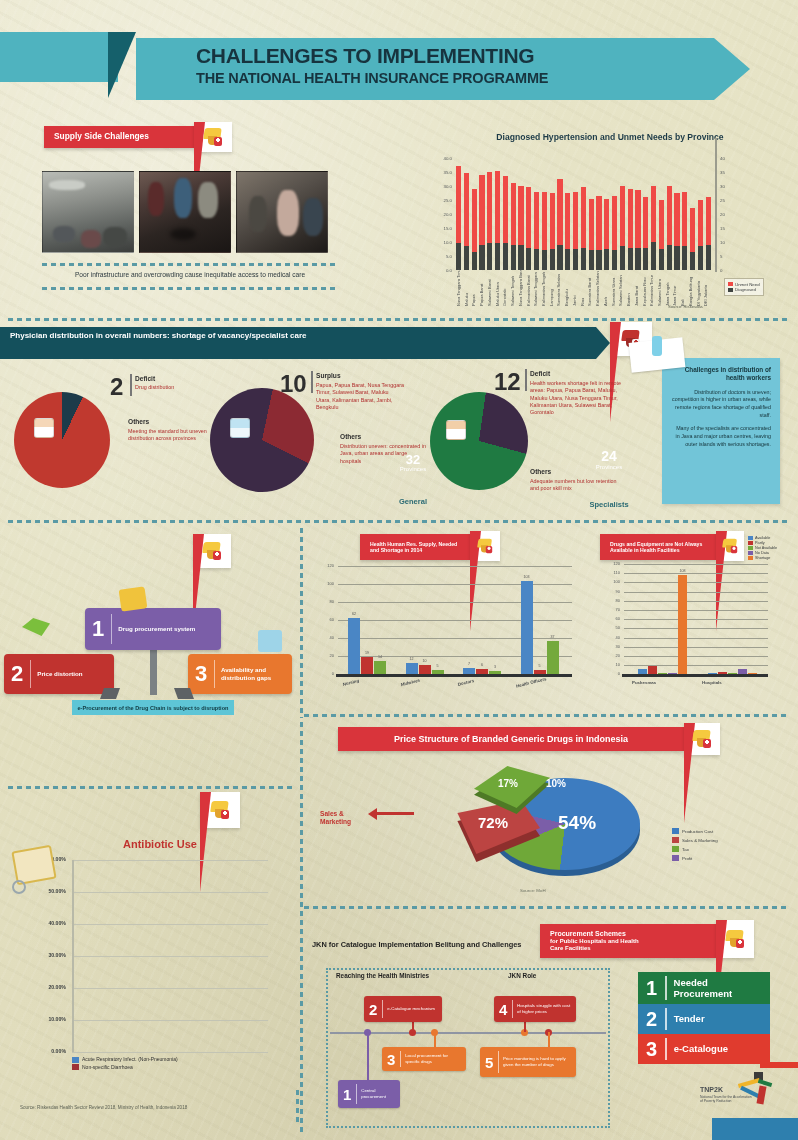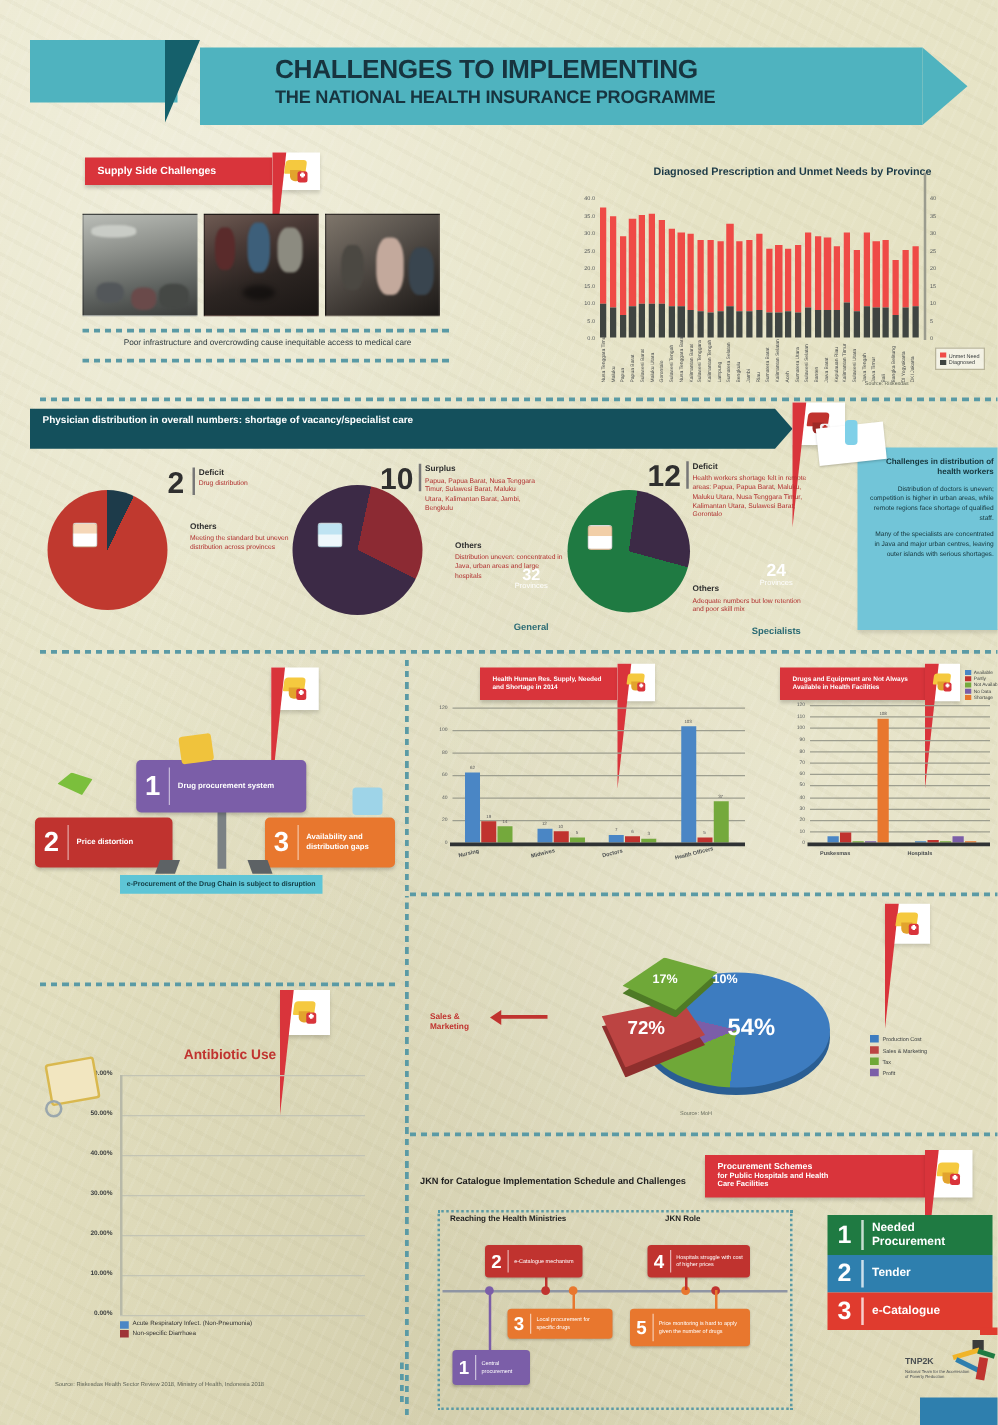--- a/index.html
+++ b/index.html
@@ -17,21 +17,21 @@
       radial-gradient(ellipse at 75% 60%, rgba(255,255,255,.25), transparent 50%),
       radial-gradient(ellipse at 45% 95%, rgba(190,185,150,.35), transparent 55%),
       linear-gradient(160deg,#eae7cc 0%,#e4e1c2 40%,#ded9b8 100%);
   }
   .paper:after{
     content:""; position:absolute; inset:0;
     background:
       repeating-linear-gradient(115deg, rgba(255,255,255,.07) 0 2px, transparent 2px 9px),
       repeating-linear-gradient(28deg, rgba(150,145,110,.05) 0 3px, transparent 3px 14px);
   }
-  .layer { position:absolute; inset:0;margin-left:24px; }
+  .layer { position:absolute; inset:0; }
 
   
   .hdr-left{position:absolute;left:0;top:32px;width:118px;height:50px;background:#4fb3bf;}
   .hdr-fold{position:absolute;left:108px;top:32px;width:0;height:0;
     border-left:28px solid #15606b;border-bottom:66px solid transparent;}
   .hdr-band{position:absolute;left:136px;top:38px;width:578px;height:62px;background:#4fb3bf;}
   .hdr-arrow{position:absolute;left:714px;top:38px;width:0;height:0;
     border-top:31px solid transparent;border-bottom:31px solid transparent;border-left:36px solid #4fb3bf;}
   .hdr-t1{position:absolute;left:196px;top:44px;width:520px;color:#17343f;
     font-weight:bold;font-size:21px;letter-spacing:-.3px;white-space:nowrap;}
@@ -204,21 +204,21 @@
     <div class="sp" style="left:66px;top:26px;width:20px;height:38px;background:#39454f;"></div>
   </div>
   <div style="position:absolute;left:40px;top:263px;width:300px;">
     <div class="dotrow" style="left:2px;top:0;width:296px;"></div>
     <div class="caption" style="top:8px;">Poor infrastructure and overcrowding cause inequitable access to medical care</div>
     <div class="dotrow" style="left:2px;top:24px;width:296px;"></div>
   </div>
 
   <div class="hchart" style="left:428px;top:132px;width:350px;height:185px;">
     <div style="position:absolute;left:52px;top:0;width:260px;text-align:center;
-       font-weight:bold;font-size:8.6px;color:#1c3a47;line-height:1.25;">Diagnosed Prescription and Unmet Needs by Province</div>
+       font-weight:bold;font-size:8.6px;color:#1c3a47;line-height:1.25;">Diagnosed Hypertension and Unmet Needs by Province</div>
     <div id="hy-yticks">
         <div class="ytick" style="left: 0px; width: 24px; top: 24px;">40.0</div>
         <div class="ytick" style="left: 0px; width: 24px; top: 38px;">35.0</div>
         <div class="ytick" style="left: 0px; width: 24px; top: 52px;">30.0</div>
         <div class="ytick" style="left: 0px; width: 24px; top: 66px;">25.0</div>
         <div class="ytick" style="left: 0px; width: 24px; top: 80px;">20.0</div>
         <div class="ytick" style="left: 0px; width: 24px; top: 94px;">15.0</div>
         <div class="ytick" style="left: 0px; width: 24px; top: 108px;">10.0</div>
         <div class="ytick" style="left: 0px; width: 24px; top: 122px;">5.0</div>
         <div class="ytick" style="left: 0px; width: 24px; top: 136px;">0.0</div>
@@ -687,20 +687,23 @@
       </div>
     <div class="gaxis" style="left:22px;top:140px;width:146px;height:2.5px;"></div>
     <div id="da-xticks">
         <div class="gx" style="left: 32px; top: 146px; transform: none;">Puskesmas</div>
         <div class="gx" style="left: 102px; top: 146px; transform: none;">Hospitals</div>
       </div>
   </div>
 
   <div class="dotrow" style="left:304px;top:714px;width:486px;"></div>
 
+  <div class="ribbon" style="left:338px;top:727px;width:346px;height:24px;">
+    <div class="rb-txt" style="font-size:9px;width:100%;text-align:center;">Price Structure of Branded Generic Drugs in Indonesia</div>
+  </div>
   <div class="ribbon-tip" style="left:684px;top:723px;width:36px;height:32px;">
     <div class="tool">
       <div class="t1"></div>
         <div class="t2"></div>
         <div class="t3"></div>
         <div class="t4"></div>
         <div class="t5"></div>
     </div>
   </div>
 
@@ -818,21 +821,21 @@
     <div class="tool">
       <div class="t1"></div>
         <div class="t2"></div>
         <div class="t3"></div>
         <div class="t4"></div>
         <div class="t5"></div>
     </div>
   </div>
 
   <div style="position:absolute;left:312px;top:940px;width:300px;font-weight:bold;font-size:7.4px;
-     color:#1f1f1f;">JKN for Catalogue Implementation Schedule and Challenges</div>
+     color:#1f1f1f;">JKN for Catalogue Implementation Belitung and Challenges</div>
 
   <div class="flowbox" style="left:326px;top:968px;width:284px;height:160px;"></div>
   <div style="position:absolute;left:336px;top:972px;font-weight:bold;font-size:6.4px;color:#1f1f1f;">Reaching the Health Ministries</div>
   <div style="position:absolute;left:508px;top:972px;font-weight:bold;font-size:6.4px;color:#1f1f1f;">JKN Role</div>
 
   <div class="tl" style="left:330px;top:1032px;width:276px;"></div>
   <div class="dot" style="left:364px;top:1029px;background:#7b5ea8;"></div>
   <div class="dot" style="left:409px;top:1029px;background:#c0332f;"></div>
   <div class="dot" style="left:431px;top:1029px;background:#e8772e;"></div>
   <div class="dot" style="left:521px;top:1029px;background:#e8772e;"></div>

